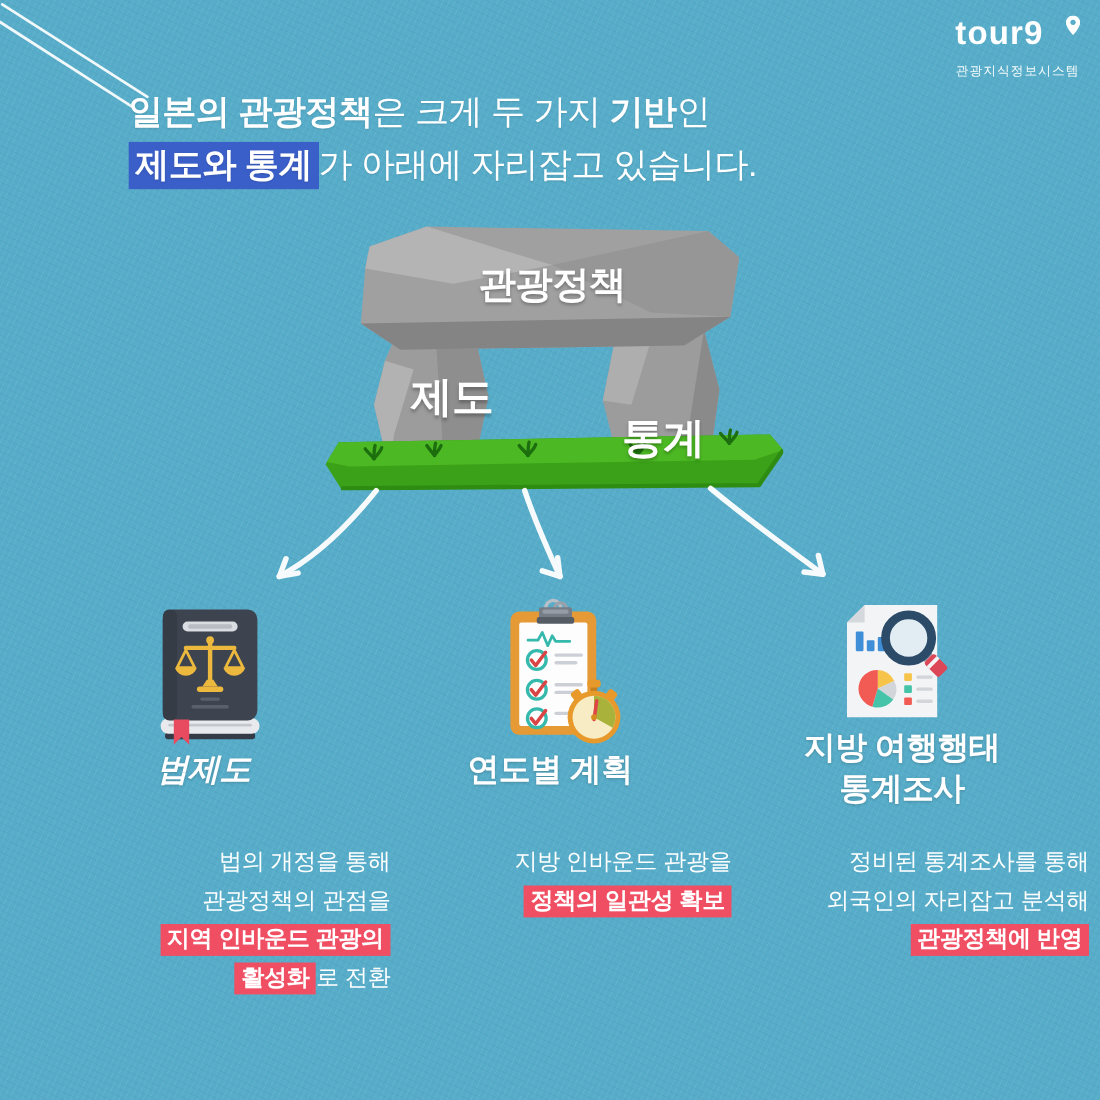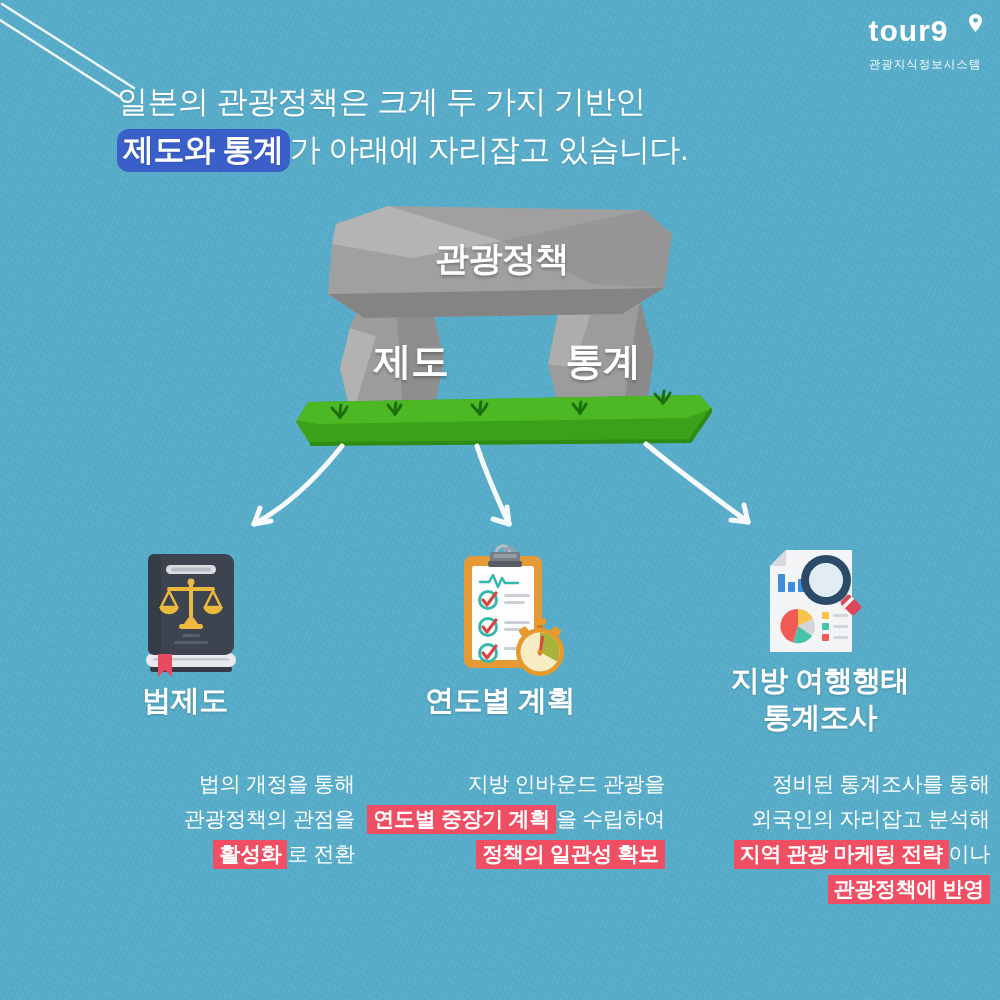--- a/index.html
+++ b/index.html
@@ -9,37 +9,37 @@
     background-image:
       repeating-linear-gradient(115deg, rgba(255,255,255,.05) 0 1px, transparent 1px 5px),
       repeating-linear-gradient(25deg, rgba(20,60,80,.05) 0 1px, transparent 1px 6px);
     font-family:"Liberation Sans","DejaVu Sans",sans-serif;
     color:#fff;
   }
   .abs{position:absolute;}
   
   .hdr{left:117px;top:78px;font-size:31px;line-height:48px;color:#fff;
        text-shadow:0 1px 2px rgba(0,0,0,.12);letter-spacing:-0.5px;}
-  .b{font-weight:400;}
-  .hl-blue{background:#3a5fc8;font-weight:800;padding:3px 6px 5px;border-radius:12px;}
+  .b{font-weight:700;}
+  .hl-blue{background:#3a5fc8;font-weight:800;padding:3px 6px 5px;}
   
   .logo{left:852px;top:14px;width:146px;text-align:center;}
   .logo-brand{font-size:30px;font-weight:800;letter-spacing:1px;line-height:34px;
               display:inline-flex;align-items:flex-start;gap:20px;}
   .logo-sub{font-size:11.5px;letter-spacing:1px;margin-top:9px;opacity:.95;}
   
   .stone-label{color:#fff;font-weight:800;text-align:center;
                text-shadow:0 2px 3px rgba(0,0,0,.28);letter-spacing:-0.5px;}
   .cap-label{left:392px;top:236px;width:220px;font-size:34px;}
   .pil-label{font-size:38px;width:130px;top:336px;}
-  .pil-l{left:346px;} .pil-r{left:538px;}
+  .pil-l{left:346px;} .pil-r{left:538px;margin-top:37px;}
   
   .col-title{color:#fff;font-weight:800;font-size:29px;line-height:37px;text-align:center;
              white-space:pre-line;text-shadow:0 1px 3px rgba(0,0,0,.2);letter-spacing:-0.5px;}
-  .t1{left:30px;top:682px;width:310px;}
+  .t1{left:30px;top:682px;width:310px;font-style:italic;}
   .t2{left:345px;top:682px;width:310px;}
   .t3{left:660px;top:662px;width:320px;}
   .desc{color:#fff;font-size:21px;line-height:35px;text-align:center;letter-spacing:-0.3px;}
   .d1{left:25px;top:766px;width:330px;}
   .d2{left:335px;top:766px;width:330px;}
   .d3{left:655px;top:766px;width:335px;}
   .dline{white-space:nowrap;text-align:right;}
   .dline .hl-red{background:#f04e63;font-weight:700;padding:2px 6px 4px;}
   svg{display:block;}
 </style>
@@ -247,27 +247,26 @@
   </svg>
 
   <div class="abs col-title t1">법제도</div>
   <div class="abs col-title t2">연도별 계획</div>
   <div class="abs col-title t3">지방 여행행태
 통계조사</div>
 
   <div class="abs desc d1">
       <div class="dline"><span>법의 개정을 통해</span></div>
       <div class="dline"><span>관광정책의 관점을</span></div>
+      <div class="dline"><span class="hl-red">지역 인바운드 관광의</span></div>
       <div class="dline"><span class="hl-red">활성화</span><span>로 전환</span></div>
     </div>
   <div class="abs desc d2">
       <div class="dline"><span>지방 인바운드 관광을</span></div>
-      <div class="dline"><span class="hl-red">연도별 중장기 계획</span><span>을 수립하여</span></div>
       <div class="dline"><span class="hl-red">정책의 일관성 확보</span></div>
     </div>
   <div class="abs desc d3">
       <div class="dline"><span>정비된 통계조사를 통해</span></div>
       <div class="dline"><span>외국인의 자리잡고 분석해</span></div>
-      <div class="dline"><span class="hl-red">지역 관광 마케팅 전략</span><span>이나</span></div>
       <div class="dline"><span class="hl-red">관광정책에 반영</span></div>
     </div>
 
 </div>
 
 </body></html>

